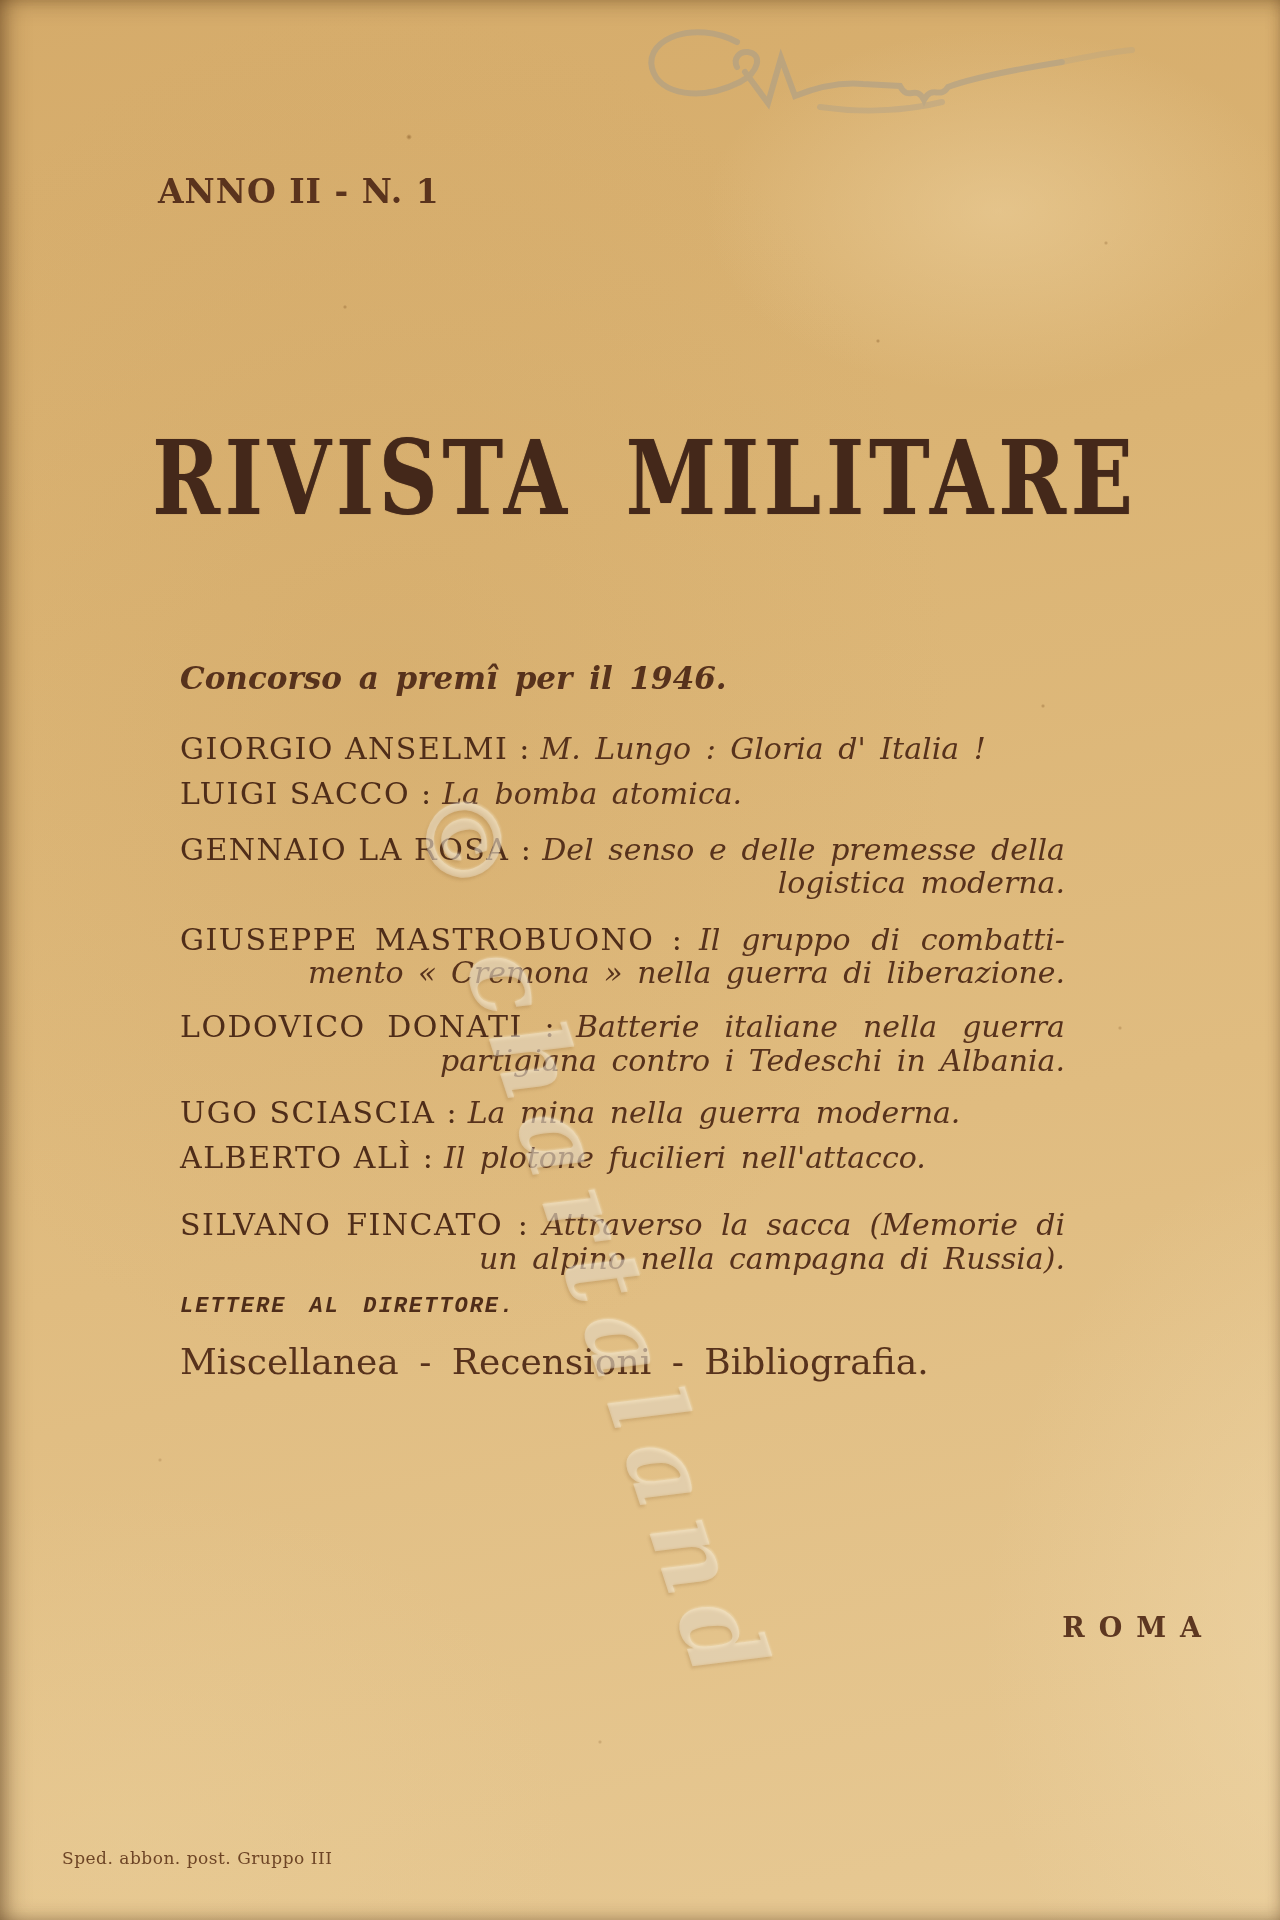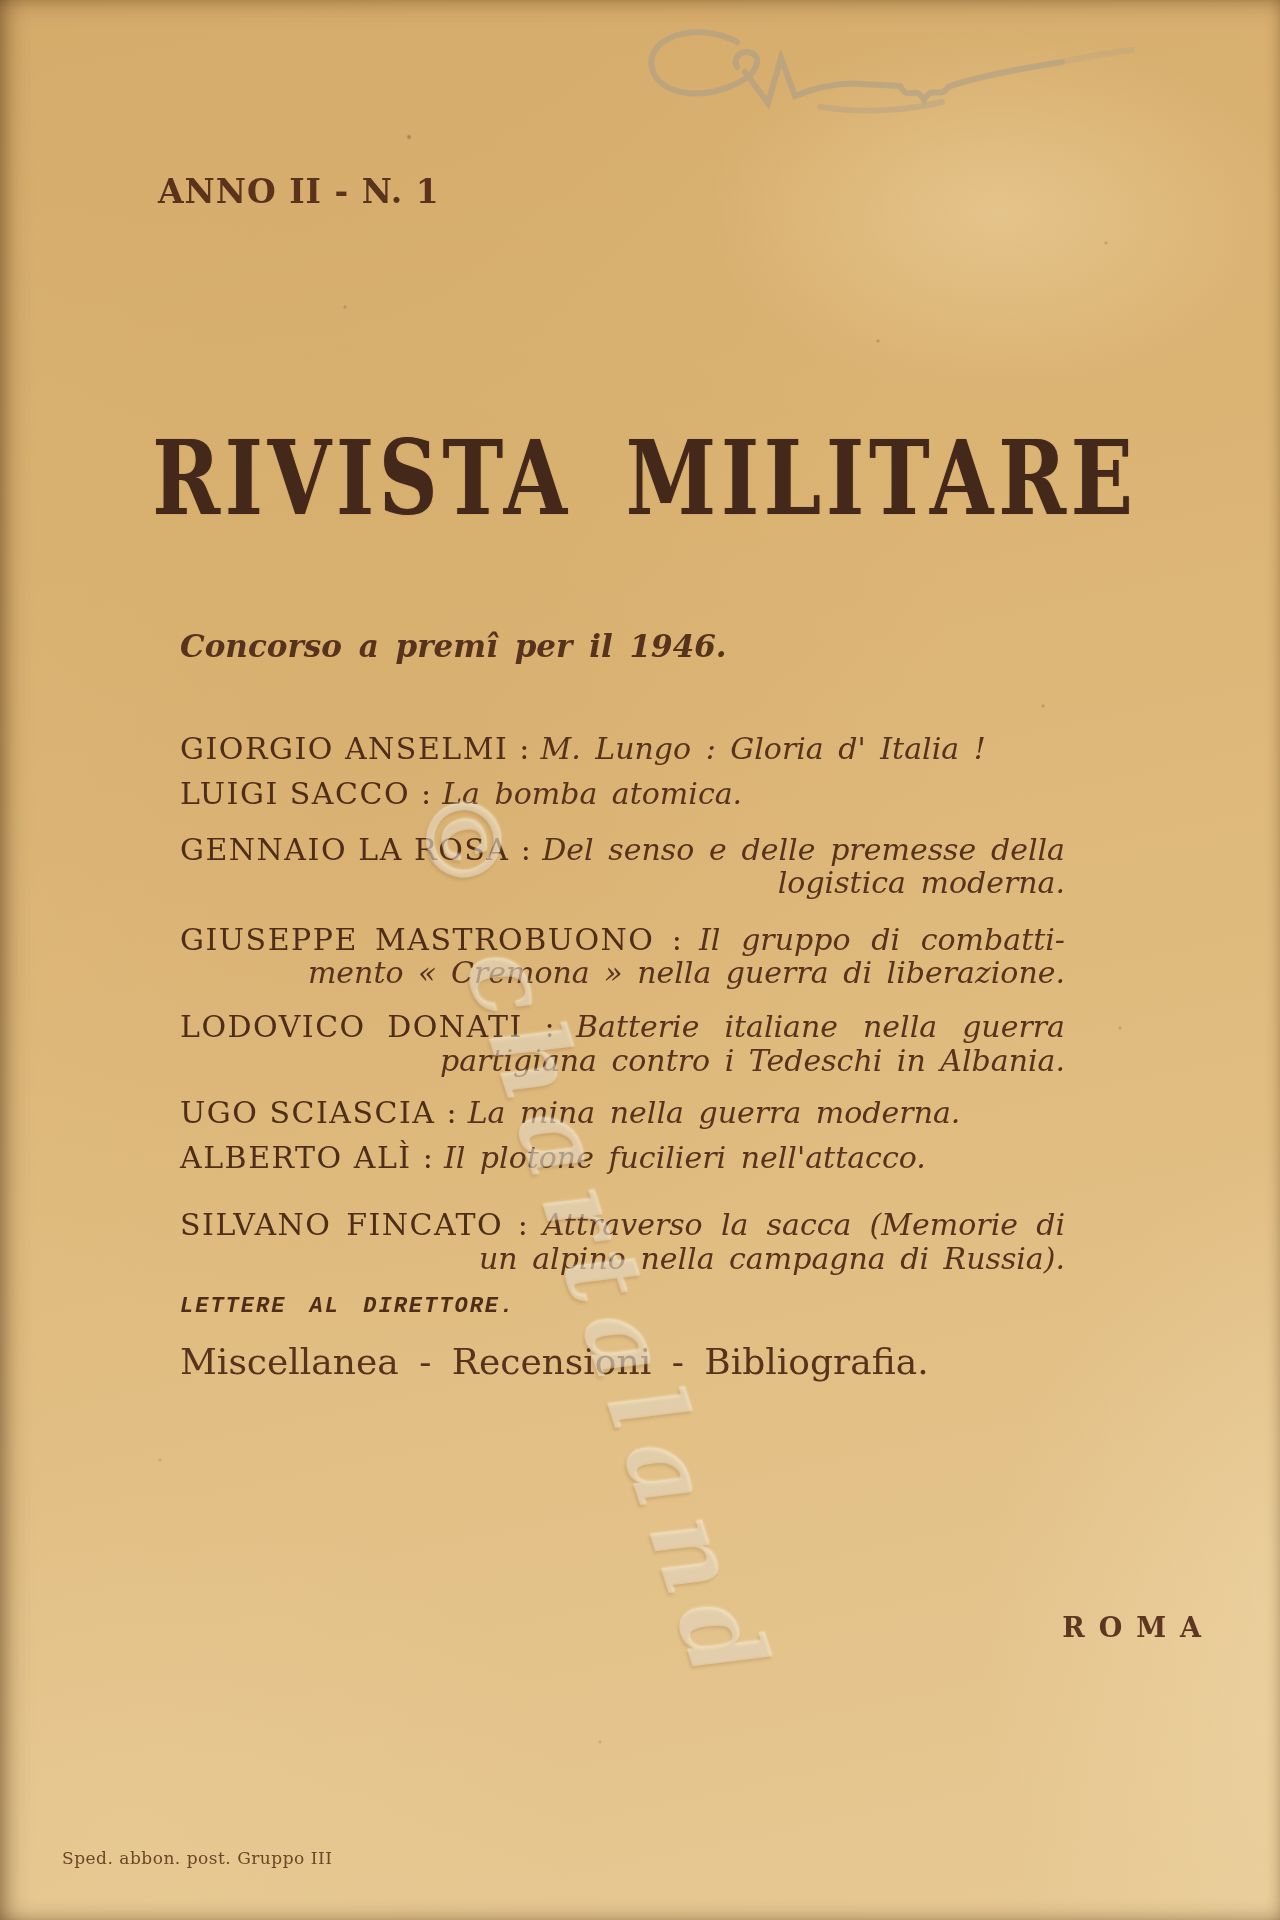--- a/index.html
+++ b/index.html
@@ -86,21 +86,21 @@
       <path d="M 1062 62 C 1090 56, 1112 52, 1132 50" opacity="0.45"></path>
     </g>
   </svg>
 
   <div class="hdr-issue">ANNO II - N. 1</div>
 
   <h1 class="title">RIVISTA MILITARE</h1>
 
   <div class="toc">
 
-    <div class="l intro" style="top:628px">Concorso a premî per il 1946.</div>
+    <div class="l intro" style="top:660px">Concorso a premî per il 1946.</div>
 
     <div class="l" style="top:731px">
       <span class="nm">GIORGIO ANSELMI :</span>
       <span class="it">M. Lungo : Gloria d' Italia !</span>
     </div>
 
     <div class="l" style="top:776px">
       <span class="nm">LUIGI SACCO :</span>
       <span class="it">La bomba atomica.</span>
     </div>

